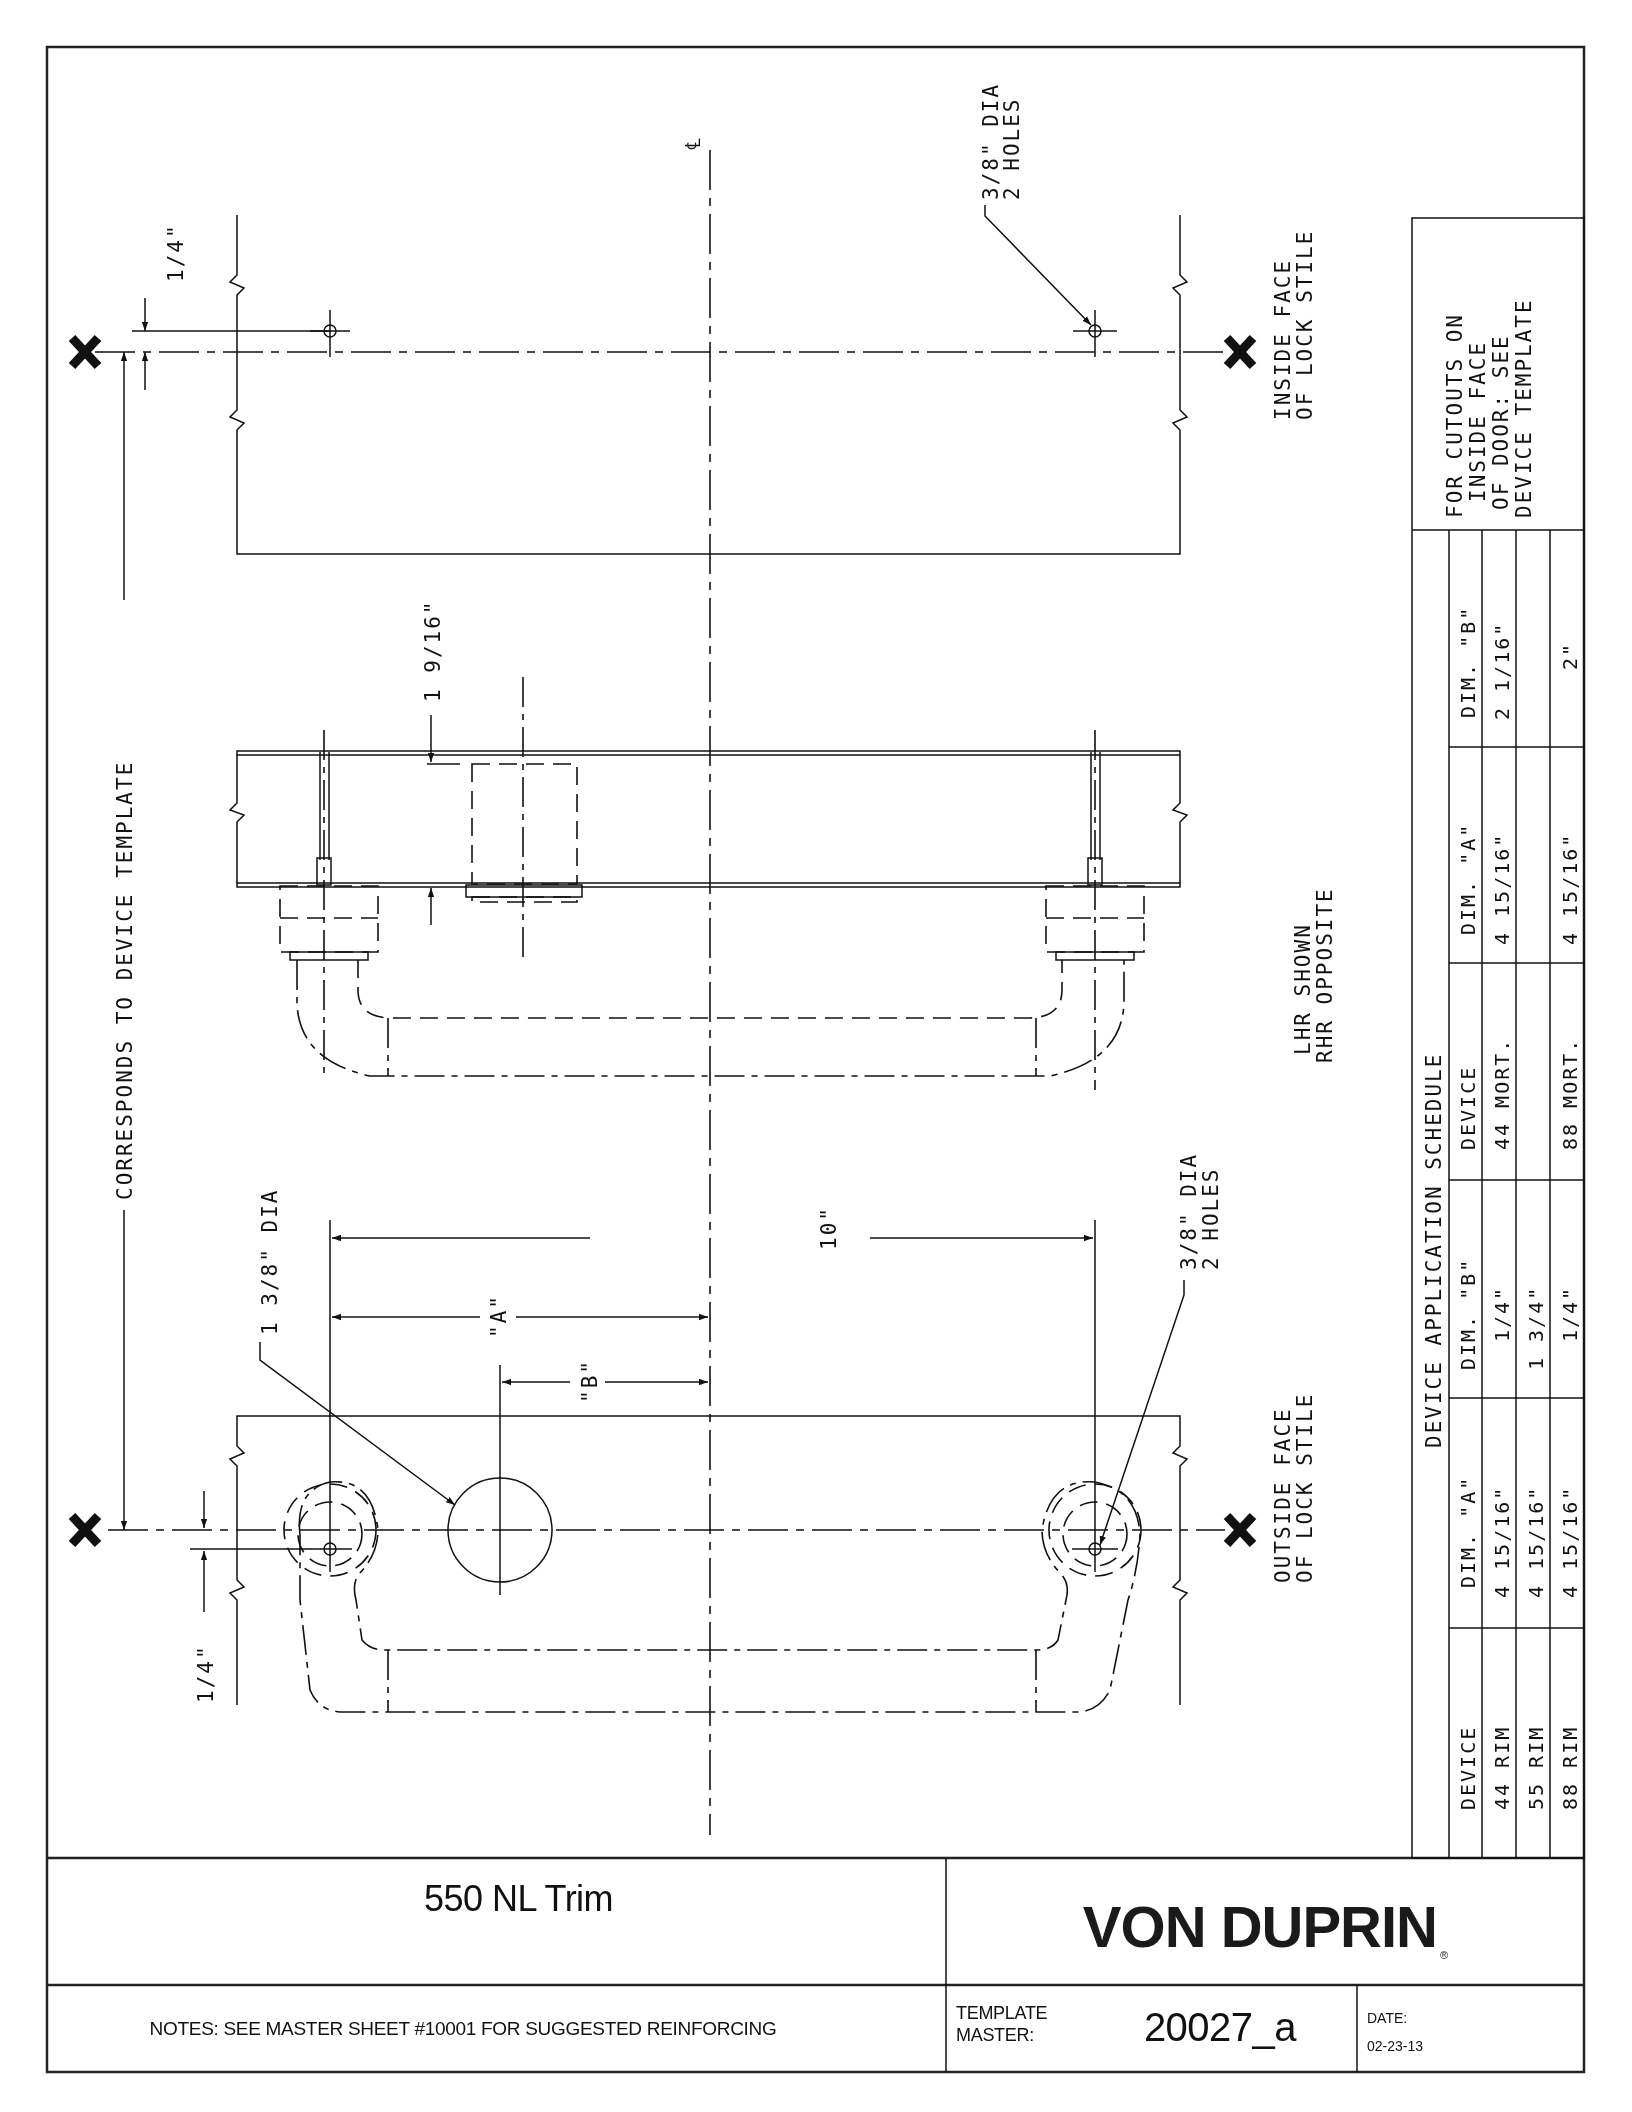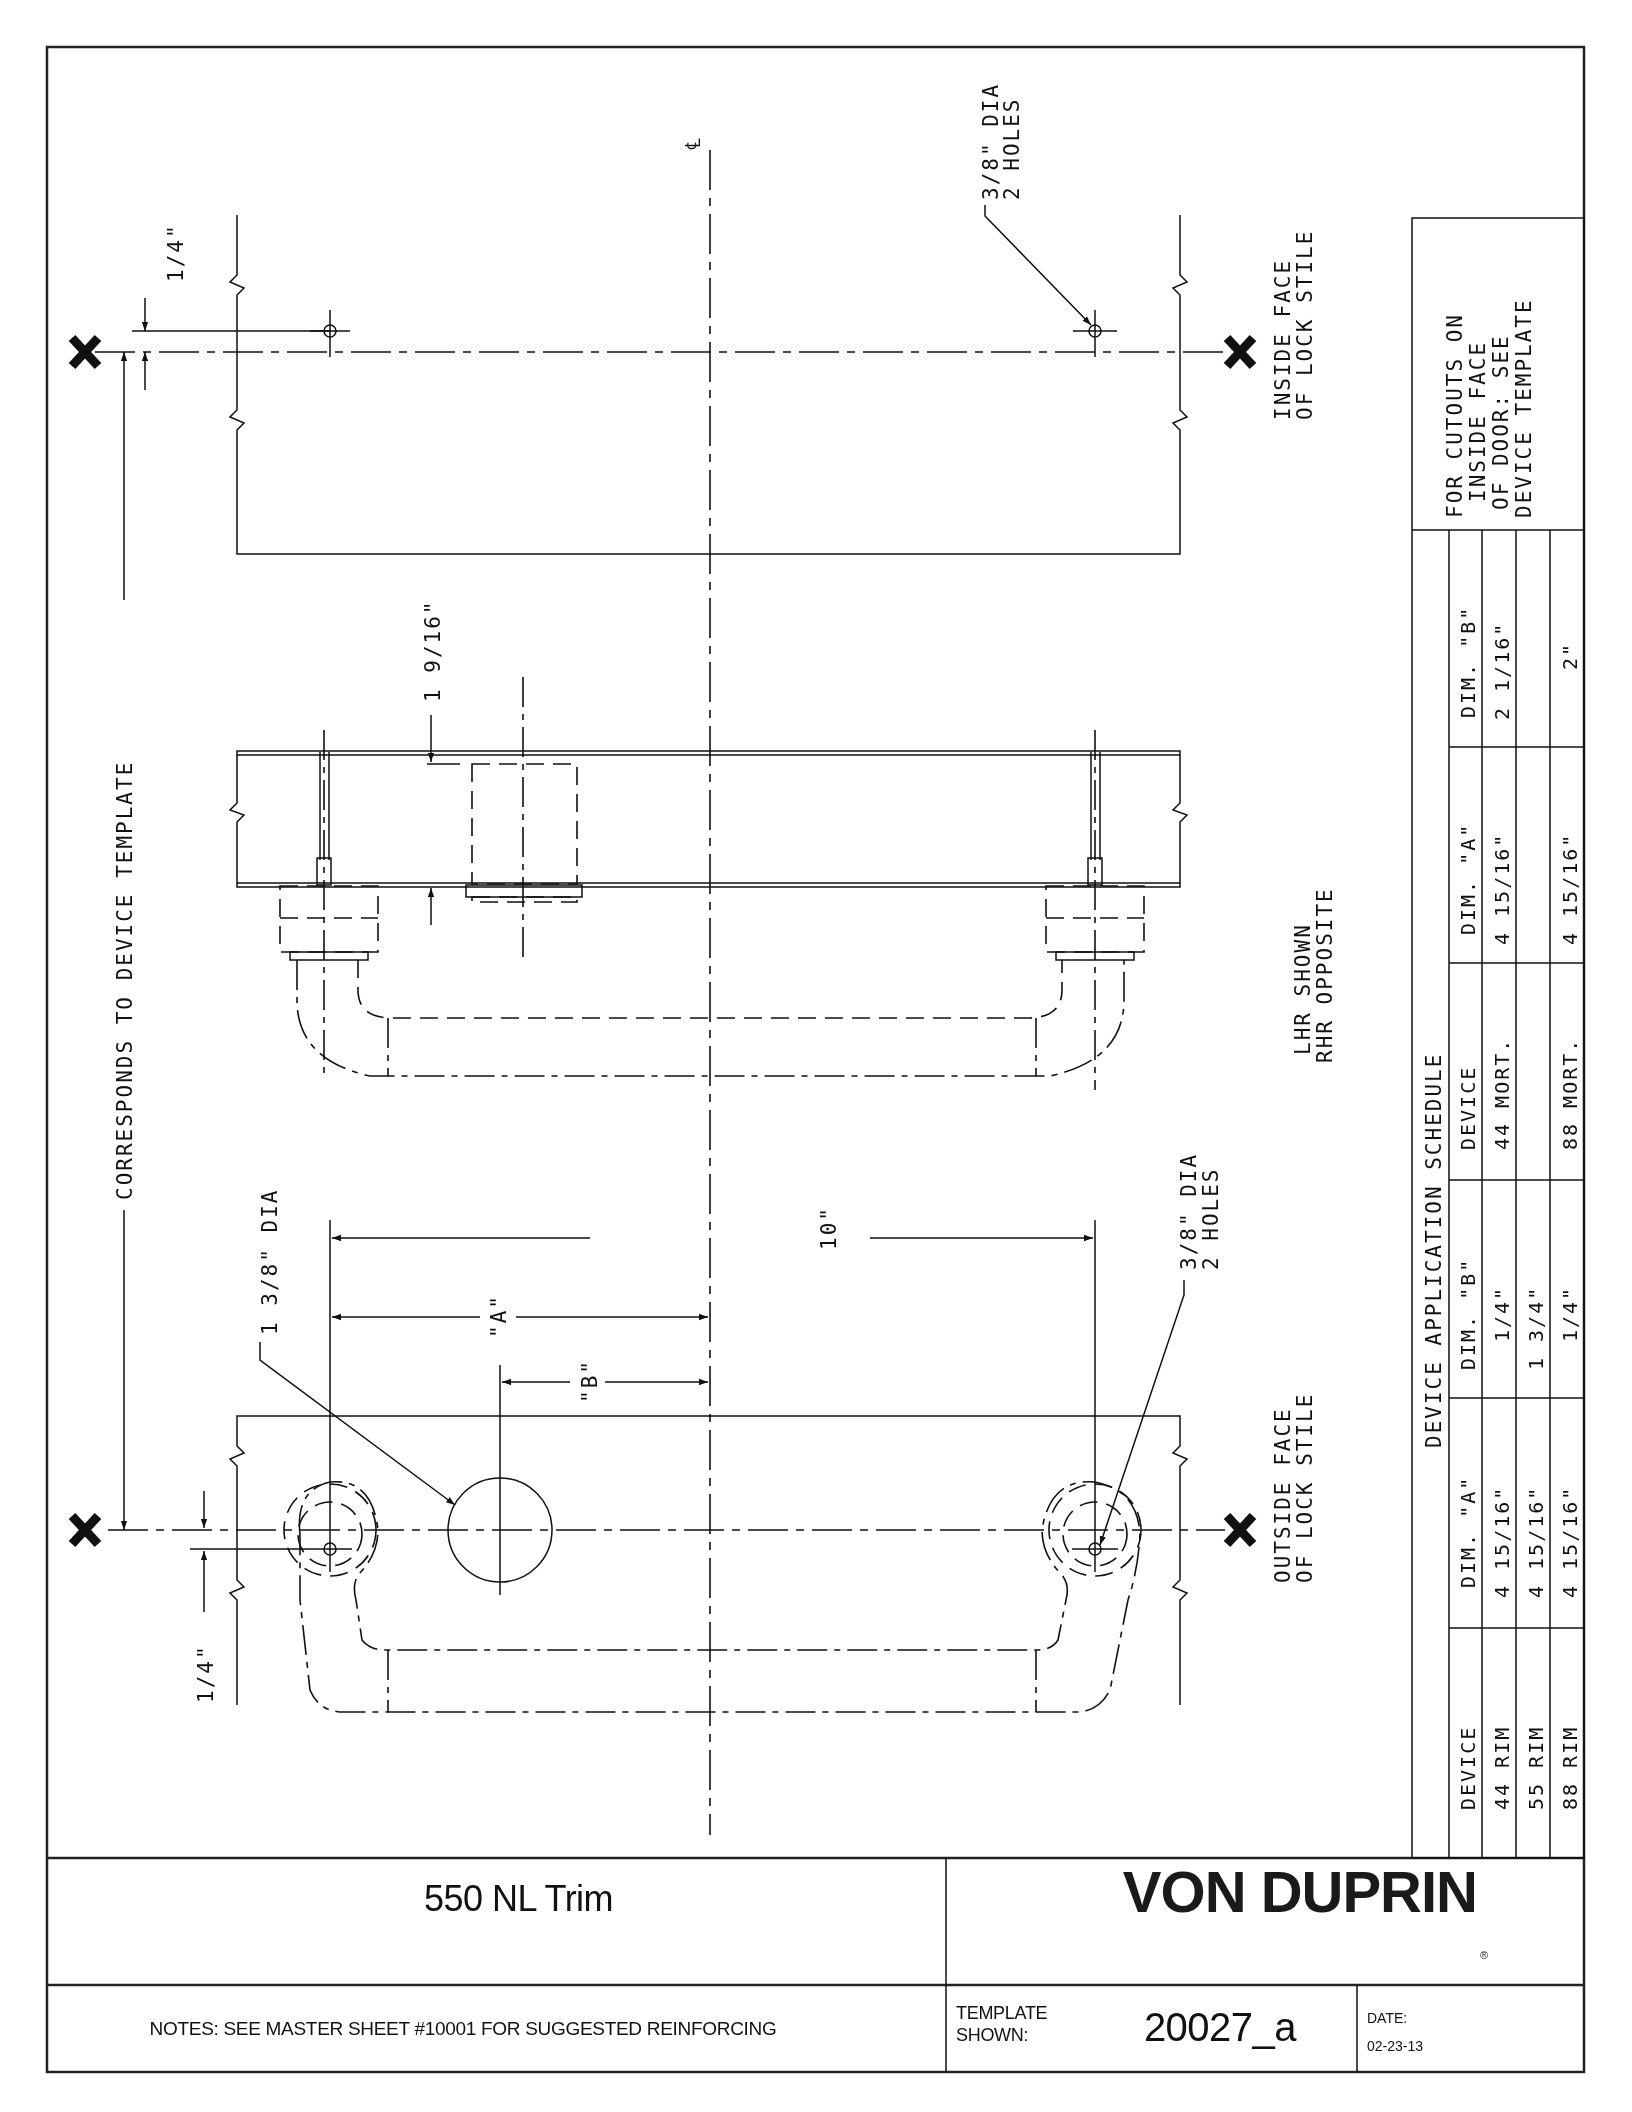--- a/index.html
+++ b/index.html
@@ -13,22 +13,22 @@
   .center { stroke: #111; stroke-width: 1.6; fill: none; stroke-dasharray: 40 8 8 8; }
   .hidden { stroke: #111; stroke-width: 1.6; fill: none; stroke-dasharray: 18 9; }
   .phantom { stroke: #111; stroke-width: 1.6; fill: none; stroke-dasharray: 30 7 6 7; }
   .xmark { stroke: #111; stroke-width: 9; stroke-linecap: butt; }
   .arrow { fill: #111; }
 
   .tb-title { position: absolute; left: 47px; top: 1858px; width: 899px; height: 127px;
     display: flex; align-items: flex-start; justify-content: center; padding-top: 20px; box-sizing: border-box;
     font-family: "Liberation Sans", sans-serif; font-size: 36px; color: #111; letter-spacing: -0.5px; padding-left: 44px; }
   .tb-brand { position: absolute; left: 946px; top: 1858px; width: 638px; height: 137px;
-    display: flex; justify-content: center;
-    font-family: "Liberation Sans", sans-serif; font-weight: 900; font-size: 58px; color: #1a1a1a; letter-spacing: -1px; padding-left: 40px; }
+    display: flex; align-items: center; justify-content: center;
+    font-family: "Liberation Sans", sans-serif; font-weight: 900; font-size: 58px; color: #1a1a1a; letter-spacing: -1px; }
   .tb-brand .reg { font-size: 11px; font-weight: 400; align-self: flex-end; margin-bottom: 34px; margin-left: 3px; }
   .tb-notes { position: absolute; left: 47px; top: 1985px; width: 832px; height: 87px;
     display: flex; align-items: center; justify-content: center;
     font-family: "Liberation Sans", sans-serif; font-size: 19px; color: #111; letter-spacing: -0.3px; }
   .tb-tlabel { position: absolute; left: 956px; top: 2002px; width: 120px;
     font-family: "Liberation Sans", sans-serif; font-size: 18px; line-height: 22px; color: #111; letter-spacing: -0.3px; }
   .tb-tnum { position: absolute; left: 1095px; top: 1992px; width: 250px; height: 70px;
     font-family: "Liberation Sans", sans-serif; font-size: 40px; color: #111; letter-spacing: -0.5px; text-align: center; line-height: 70px; }
   .tb-date { position: absolute; left: 1367px; top: 2004px; width: 210px;
     font-family: "Liberation Sans", sans-serif; font-size: 14px; line-height: 28px; color: #111; }
@@ -261,20 +261,20 @@
 
 
 <div class="tb-title">550 NL Trim</div>
 <div class="tb-brand">
   <span>VON DUPRIN</span>
       <span class="reg">®</span>
 </div>
 <div class="tb-notes">NOTES: SEE MASTER SHEET #10001 FOR SUGGESTED REINFORCING</div>
 <div class="tb-tlabel">
   <div>TEMPLATE</div>
-  <div>SHOWN:</div>
+  <div>MASTER:</div>
 </div>
 <div class="tb-tnum">20027_a</div>
 <div class="tb-date">
   <div>DATE:</div>
   <div>02-23-13</div>
 </div>
 </div>
 
 </body></html>

